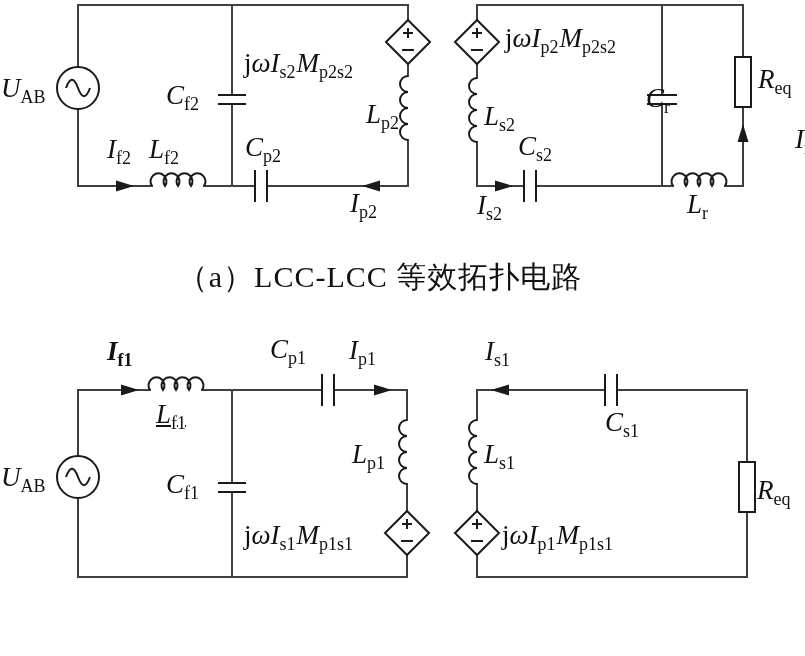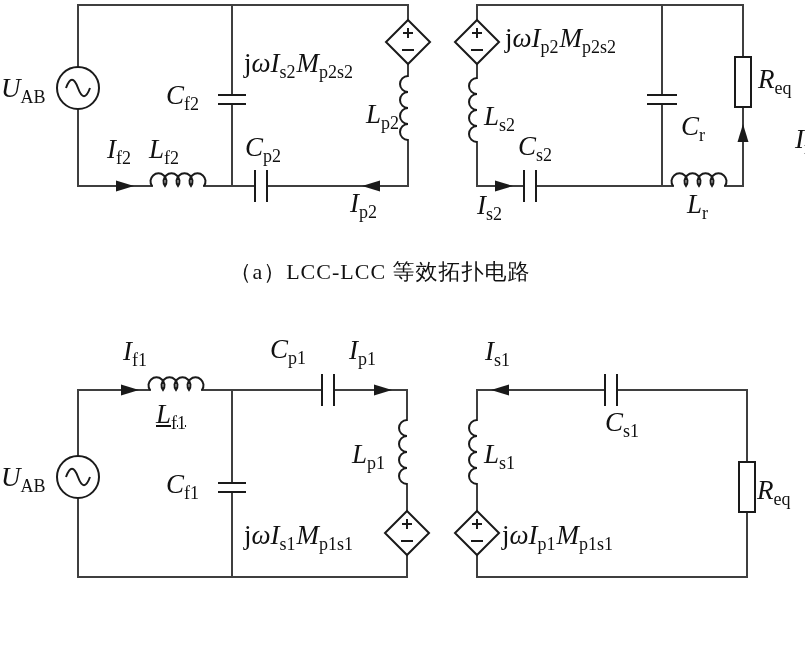--- a/index.html
+++ b/index.html
@@ -7,21 +7,21 @@
        font-family:"Liberation Serif",serif;}
   svg{position:absolute;left:0;top:0;}
   .wire{stroke:var(--line,#3a3a3a);stroke-width:2;fill:none;stroke-linecap:square;}
   .comp{stroke:var(--component,#1a1a1a);stroke-width:2;fill:none;stroke-linecap:butt;stroke-linejoin:miter;}
   .compf{stroke:var(--component,#1a1a1a);stroke-width:2;fill:#ffffff;stroke-linejoin:miter;}
   .arrow{fill:var(--component,#1a1a1a);stroke:none;}
   .clabel{position:absolute;font-style:italic;font-size:27px;line-height:1.1;color:var(--text,#111);
           white-space:nowrap;}
   .clabel .rm{font-style:normal;}
   .clabel sub{font-style:normal;font-size:18px;line-height:0;vertical-align:-0.32em;padding-right:1px;}
-  .caption{position:absolute;left:60px;width:640px;text-align:center;font-size:22px;
+  .caption{position:absolute;left:60px;width:640px;text-align:center;font-size:30px;
            color:var(--text,#111);letter-spacing:1px;white-space:nowrap;}
 </style>
 </head>
 <body>
 
 <div class="fig">
   <svg width="805" height="656" viewBox="0 0 805 656">
 
     <g>
 
@@ -93,27 +93,27 @@
   <div class="clabel" style="left: 149px; top: 135px;"><span>L</span><sub>f2</sub></div>
   <div class="clabel" style="left: 166px; top: 81px;"><span>C</span><sub>f2</sub></div>
   <div class="clabel" style="left: 245px; top: 133px;"><span>C</span><sub>p2</sub></div>
   <div class="clabel" style="left: 350px; top: 189px;"><span>I</span><sub>p2</sub></div>
   <div class="clabel" style="left: 352px; top: 100px; margin-left: 14px;"><span>L</span><sub>p2</sub></div>
   <div class="clabel" style="left: 244px; top: 12px; margin-top: 37px;"><span class="rm">j</span><span>ω</span><span>I</span><sub>s2</sub><span>M</span><sub>p2s2</sub></div>
   <div class="clabel" style="left: 505px; top: 24px;"><span class="rm">j</span><span>ω</span><span>I</span><sub>p2</sub><span>M</span><sub>p2s2</sub></div>
   <div class="clabel" style="left: 484px; top: 102px;"><span>L</span><sub>s2</sub></div>
   <div class="clabel" style="left: 477px; top: 191px;"><span>I</span><sub>s2</sub></div>
   <div class="clabel" style="left: 518px; top: 132px;"><span>C</span><sub>s2</sub></div>
-  <div class="clabel" style="left: 681px; top: 84px; margin-top: 28px;"><span>C</span><sub>r</sub></div>
+  <div class="clabel" style="left: 646px; top: 84px;"><span>C</span><sub>r</sub></div>
   <div class="clabel" style="left: 687px; top: 190px; text-align: center;"><span>L</span><sub>r</sub></div>
   <div class="clabel" style="left: 758px; top: 65px;"><span>R</span><sub>eq</sub></div>
   <div class="clabel" style="left: 751px; top: 125px; margin-left: 44px;"><span>I</span><sub>r</sub></div>
 
   <div class="clabel" style="left: 1px; top: 463px;"><span>U</span><sub>AB</sub></div>
-  <div class="clabel" style="left: 123px; top: 337px;"><span>I</span><sub>f1</sub></div>
+  <div class="clabel" style="left: 107px; top: 337px; font-weight: bold;"><span>I</span><sub>f1</sub></div>
   <div class="clabel" style="left: 156px; top: 400px; text-decoration: underline;"><span>L</span><sub>f1</sub></div>
   <div class="clabel" style="left: 166px; top: 470px;"><span>C</span><sub>f1</sub></div>
   <div class="clabel" style="left: 270px; top: 335px;"><span>C</span><sub>p1</sub></div>
   <div class="clabel" style="left: 349px; top: 336px;"><span>I</span><sub>p1</sub></div>
   <div class="clabel" style="left: 352px; top: 440px;"><span>L</span><sub>p1</sub></div>
   <div class="clabel" style="left: 244px; top: 521px;"><span class="rm">j</span><span>ω</span><span>I</span><sub>s1</sub><span>M</span><sub>p1s1</sub></div>
   <div class="clabel" style="left: 485px; top: 337px; text-align: center;"><span>I</span><sub>s1</sub></div>
   <div class="clabel" style="left: 484px; top: 440px;"><span>L</span><sub>s1</sub></div>
   <div class="clabel" style="left: 589px; top: 408px; margin-left: 16px;"><span>C</span><sub>s1</sub></div>
   <div class="clabel" style="left: 502px; top: 521px;"><span class="rm">j</span><span>ω</span><span>I</span><sub>p1</sub><span>M</span><sub>p1s1</sub></div>

